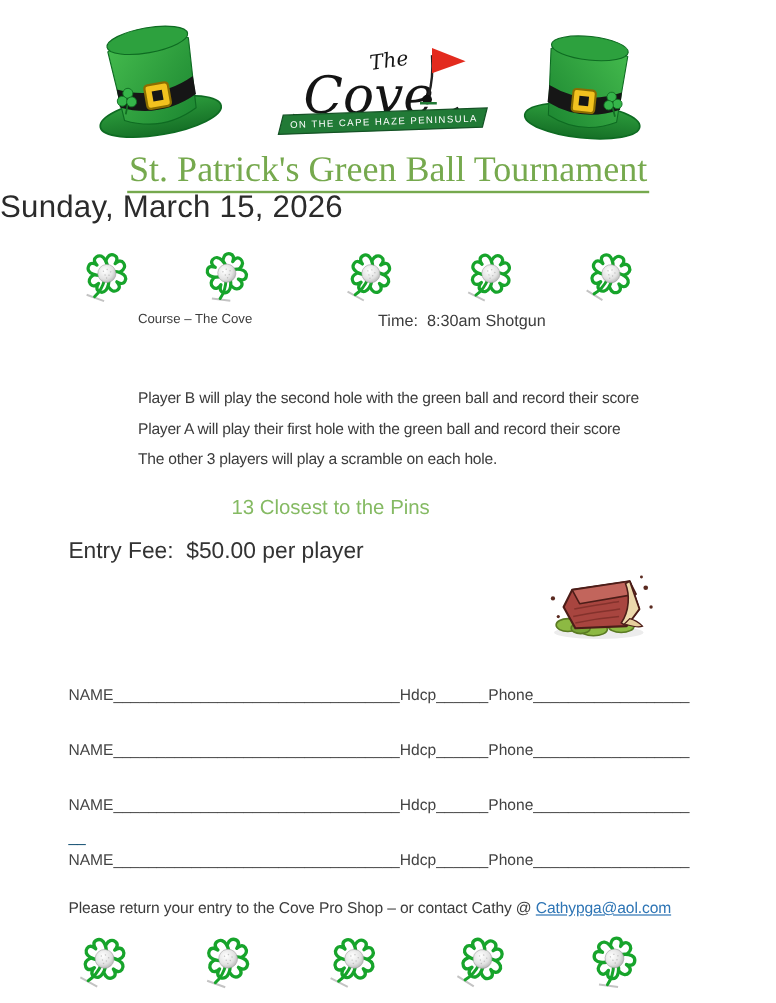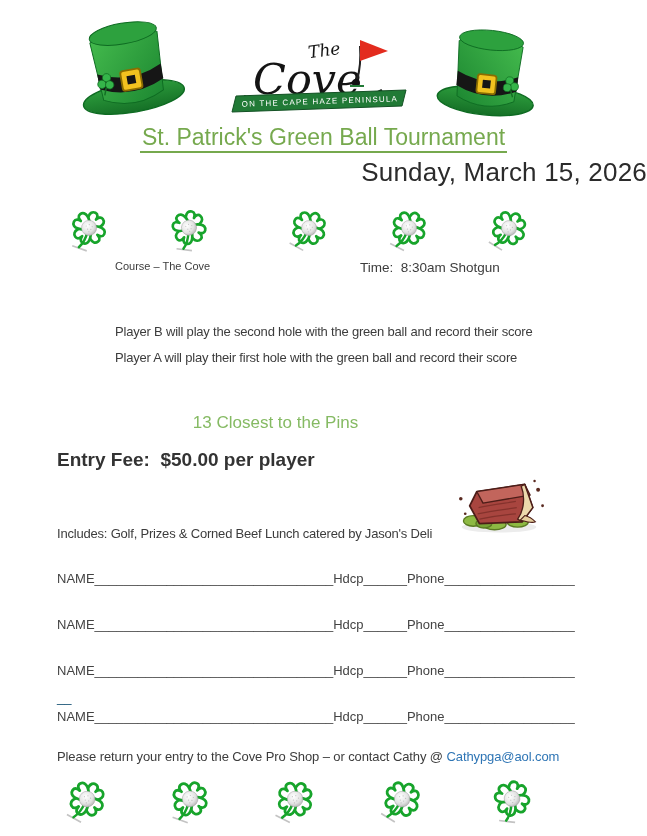--- a/index.html
+++ b/index.html
@@ -9,46 +9,46 @@
   }
   .abs{position:absolute;}
   .keepsp{white-space:pre;}
   
   .hat-left{left:70px;top:16px;width:118px;height:106px;transform:rotate(-10deg);}
   .hat-right{left:432px;top:24px;width:112px;height:100px;transform:scaleX(-1) rotate(-6deg);}
   .cove-logo{left:230px;top:34px;width:182px;height:84px;}
   
   .title-wrap{left:0;top:125px;width:647px;text-align:center;}
   .title{
-    display:inline-block;font-family:Liberation Sans, sans-serif;font-size:23px;color:#76a94e;
+    display:inline-block;font-family:Liberation Serif, serif;font-size:30px;color:#76a94e;
     border-bottom:2px solid #76a94e;padding:0 2px 1px 2px;line-height:1.1;
   }
-  .date{left:0;top:157px;width:647px;text-align:right;font-size:26px;color:#2b2b2b;letter-spacing:0.2px;}
+  .date{left:0;top:157px;width:647px;text-align:left;font-size:26px;color:#2b2b2b;letter-spacing:0.2px;}
   
   .clover{width:54px;height:54px;}
   .clover-row-top .clover{position:absolute;top:0;}
   .clover-row-bot .clover{position:absolute;top:0;}
   .r-a{transform:rotate(-5deg);} .r-b{transform:rotate(-18deg);} .r-c{transform:rotate(4deg);}
   .r-d{transform:rotate(2deg);}  .r-e{transform:rotate(7deg);}
   
   .course{left:115px;top:260px;font-size:11px;}
-  .time{left:315px;top:260px;font-size:13.5px;margin-left:45px;}
+  .time{left:315px;top:260px;font-size:13.5px;}
   .format-heading{left:57px;top:287px;font-size:18.5px;color:#333;}
   .details{left:115px;top:319px;font-size:13px;letter-spacing:-0.2px;line-height:25.5px;}
   .pins{left:0;top:413px;width:551px;text-align:center;font-size:17px;color:#85ba63;}
-  .fee{left:57px;top:449px;font-size:19px;color:#333;font-weight:bold;}
+  .fee{left:57px;top:449px;font-size:19px;color:#333;}
   .beef{left:448px;top:472px;width:102px;height:64px;}
   .includes{left:57px;top:526px;font-size:13px;letter-spacing:-0.2px;}
   
   .srow{left:57px;width:540px;font-size:13px;color:#434343;letter-spacing:0;}
   .row1{top:571px;} .row2{top:617px;} .row3{top:663px;} .row4{top:709px;}
   .stray{left:57px;top:690px;font-size:13px;color:#0c4a6e;}
   
   .footer{left:57px;top:749px;font-size:13px;letter-spacing:-0.1px;}
-  .email-link{color:#2e75b5;cursor:pointer;text-align:right;}
+  .email-link{color:#2e75b5;text-decoration:underline;cursor:pointer;text-align:right;}
 </style>
 </head>
 <body>
 
 <svg width="0" height="0" style="position:absolute" aria-hidden="true">
   <defs>
     <radialGradient id="ballgrad" cx="40%" cy="35%" r="75%">
       <stop offset="0%" stop-color="#ffffff"></stop>
       <stop offset="60%" stop-color="#e2e2e2"></stop>
       <stop offset="100%" stop-color="#ababab"></stop>
@@ -173,28 +173,28 @@
         <use href="#sym-clover"></use>
       </svg>
   </div>
 
   <div class="abs course keepsp">Course – The Cove</div>
   <div class="abs time keepsp">Time:  8:30am Shotgun</div>
 
   <div class="abs details">
     <div>Player B will play the second hole with the green ball and record their score</div>
     <div>Player A will play their first hole with the green ball and record their score</div>
+    <div>The other 3 players will play a scramble on each hole.</div>
   </div>
   <div class="abs pins">13 Closest to the Pins</div>
 
   <div class="abs fee keepsp">Entry Fee:  $50.00 per player</div>
   <svg class="abs beef" viewBox="0 0 110 72">
       <use href="#sym-beef"></use>
     </svg>
-  <div class="abs includes">Includes: Golf, Prizes &amp; Corned Beef Lunch catered by Jason's Deli</div>
 
   <div class="abs srow row1">NAME_________________________________Hdcp______Phone__________________</div>
   <div class="abs srow row2">NAME_________________________________Hdcp______Phone__________________</div>
   <div class="abs srow row3">NAME_________________________________Hdcp______Phone__________________</div>
   <div class="abs stray">__</div>
   <div class="abs srow row4">NAME_________________________________Hdcp______Phone__________________</div>
 
   <div class="abs footer">
     <span class="keepsp">Please return your entry to the Cove Pro Shop – or contact Cathy @ </span><a class="email-link">Cathypga@aol.com</a>
   </div>

